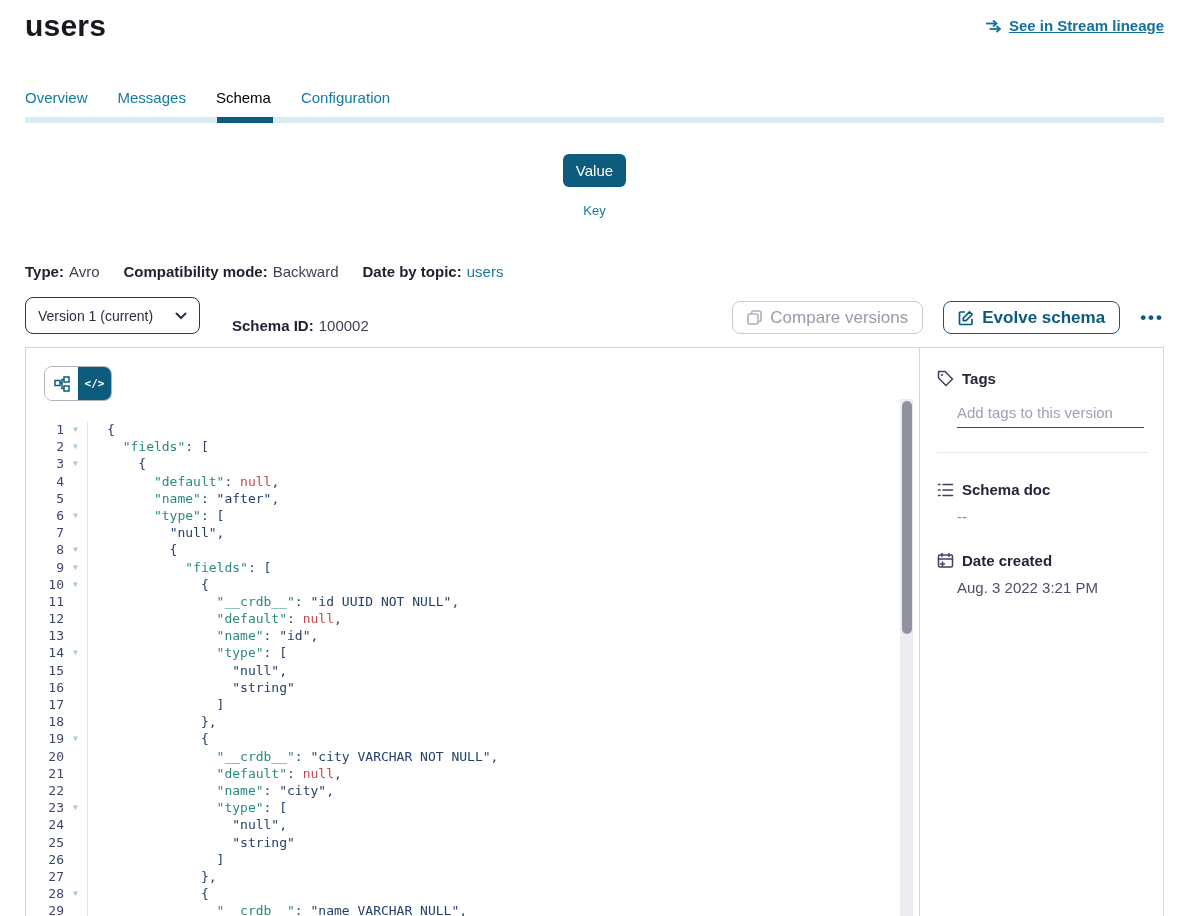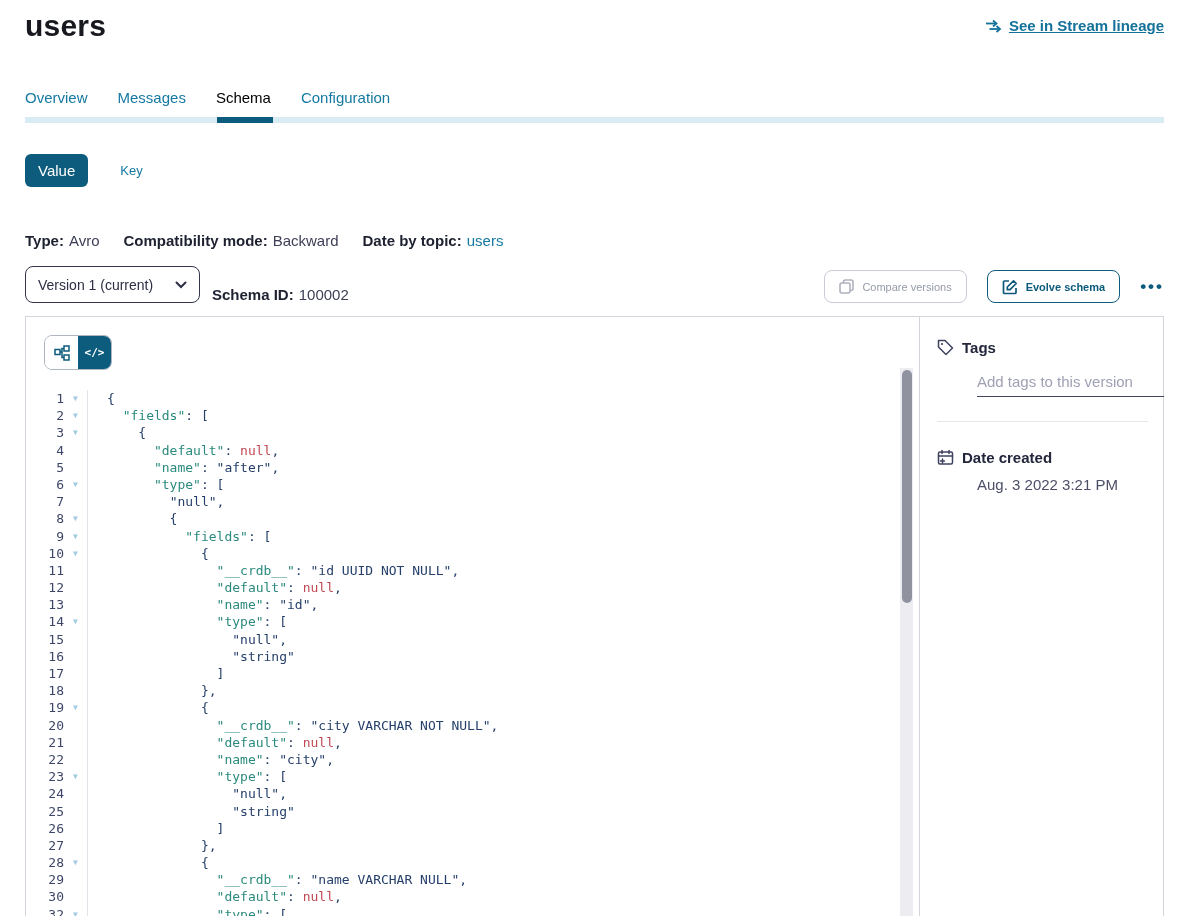--- a/index.html
+++ b/index.html
@@ -14,41 +14,41 @@
     color:#14719a; font-size:15px; font-weight:700; cursor:pointer;text-decoration:underline; }
 
   
   .tabs-row { display:flex; gap:30px; margin-top:46px; }
   .tab { font-size:15px; font-weight:500; color:#1579a1; padding-bottom:11px; cursor:pointer; }
   .tab.active { color:#000000; }
   .tab-bar { position:relative; height:6px; background:#d9ecf4; }
   .tab-bar .active-seg { position:absolute; left:192px; width:56px; top:0; height:6px; background:#0d5c7d; }
 
   
-  .vk-row { display:flex; align-items:center; gap:32px; margin-top:31px; }
+  .vk-row { display:flex; align-items:center; gap:16px; margin-top:31px;flex-direction:column; }
   .value-btn { background:#0d5c7d; color:#fff; font-size:15px; font-weight:500;
     border:none; border-radius:6px; padding:8px 13px; cursor:pointer; }
   .key-btn { background:none; border:none; color:#1579a1; font-size:13px; font-weight:500; cursor:pointer; }
 
   
   .meta-row { display:flex; gap:24px; margin-top:45px; font-size:15px; }
   .meta-item { display:flex; gap:5px; }
   .meta-label { font-weight:700; color:#1d2130; }
   .meta-value { color:#3c3f55; }
   .meta-value.link { color:#1579a1; cursor:pointer; }
 
   
   .version-row { display:flex; align-items:flex-end; margin-top:17px; }
   .version-select { display:flex; align-items:center; justify-content:space-between;
     width:175px; height:37px; border:1px solid #33364b; border-radius:8px; padding:0 12px;
     font-size:14px; color:#2b2e44; background:#fff; cursor:pointer; }
-  .schema-id-wrap { margin-left:12px; font-size:15px; display:flex; gap:5px; }
+  .schema-id-wrap { margin-left:32px; font-size:15px; display:flex; gap:5px; }
   .right-actions { margin-left:auto; display:flex; align-items:center; gap:20px; }
   .btn { display:flex; align-items:center; gap:8px; height:33px; padding:0 14px;
-    border-radius:8px; background:#fff; font-size:11px; font-weight:500; cursor:pointer; }
+    border-radius:8px; background:#fff; font-size:17px; font-weight:500; cursor:pointer; }
   .btn-compare { border:1px solid #c9ccd6; color:#979baa; }
   .btn-evolve { border:1px solid #0d5c7d; color:#0c5a7b; font-weight:700; }
   .more-btn { background:none; border:none; color:#0d5c7d; font-size:17px; font-weight:700;
     letter-spacing:2px; cursor:pointer; line-height:1; }
 
   
   .panel { display:flex; margin-top:13px; border:1px solid #d3d5dd; height:680px; }
   .editor { flex:1; border-right:1px solid #d3d5dd; position:relative; overflow:hidden; }
   .editor-toolbar { padding:18px 0 0 18px; }
   .view-toggle { display:inline-flex; border:1px solid #aeb4c0; border-radius:8px; overflow:hidden; }
@@ -67,21 +67,21 @@
   .tok-null { color:#c14953; }
 
   
   .scrollbar-track { position:absolute; top:51px; bottom:0; right:6px; width:13px; background:#ececf1; }
   .scrollbar-thumb { position:absolute; top:2px; left:1.5px; width:10px; height:233px; background:#90939f; border-radius:6px; }
 
   
   .sidebar { width:243px; padding:22px 15px 0 17px; flex:none; }
   .side-head { display:flex; align-items:center; gap:8px; }
   .side-title { font-size:15px; font-weight:700; color:#23263b; }
-  .side-indent { margin-left:40px; }
+  .side-indent { margin-left:20px; }
   .tags-input { border:none; border-bottom:1px solid #43465f; width:187px; margin-top:15px;
     padding:2px 0 6px 0; font-size:15px; color:#30334a; background:transparent; outline:none; }
   .tags-input::placeholder { color:#9fa1b4; }
   .side-divider { border:none; border-top:1px solid #e6e7ed; margin:24px 0 0 0; }
   .section-schema-doc { margin-top:28px; }
   .side-value { font-size:15px; color:#8e90a2; margin-top:10px; }
   .section-date { margin-top:27px; }
   .side-value.dark { color:#4c4f66; }
 
   svg { display:block; }
@@ -363,20 +363,32 @@
             </svg>
           </span>
           <span class="side-title">Tags</span>
         </div>
         <div class="side-indent">
           <input class="tags-input" value="" placeholder="Add tags to this version" style="">
         </div>
         <hr class="side-divider">
       </div>
 
+      <div class="section-schema-doc">
+        <div class="side-head">
+          <span>
+            <svg width="17" height="16" viewBox="0 0 17 16" fill="none" stroke="#3f425e" stroke-width="1.6" stroke-linecap="round">
+              <path d="M6 2.5 H15.5 M6 8 H15.5 M6 13.5 H15.5"></path>
+              <path d="M1.5 2.5 H3 M1.5 8 H3 M1.5 13.5 H3"></path>
+            </svg>
+          </span>
+          <span class="side-title">Schema doc</span>
+        </div>
+        <div class="side-value side-indent">--</div>
+      </div>
 
       <div class="section-date">
         <div class="side-head">
           <span>
             <svg width="17" height="17" viewBox="0 0 17 17" fill="none" stroke="#3f425e" stroke-width="1.5" stroke-linecap="round">
               <rect x="1.5" y="3" width="14" height="12" rx="1.5"></rect>
               <path d="M5 1.5 V4.5 M12 1.5 V4.5 M1.5 7 H15.5"></path>
               <path d="M3.5 12 H7.5 M5.5 10 V14"></path>
             </svg>
           </span>

